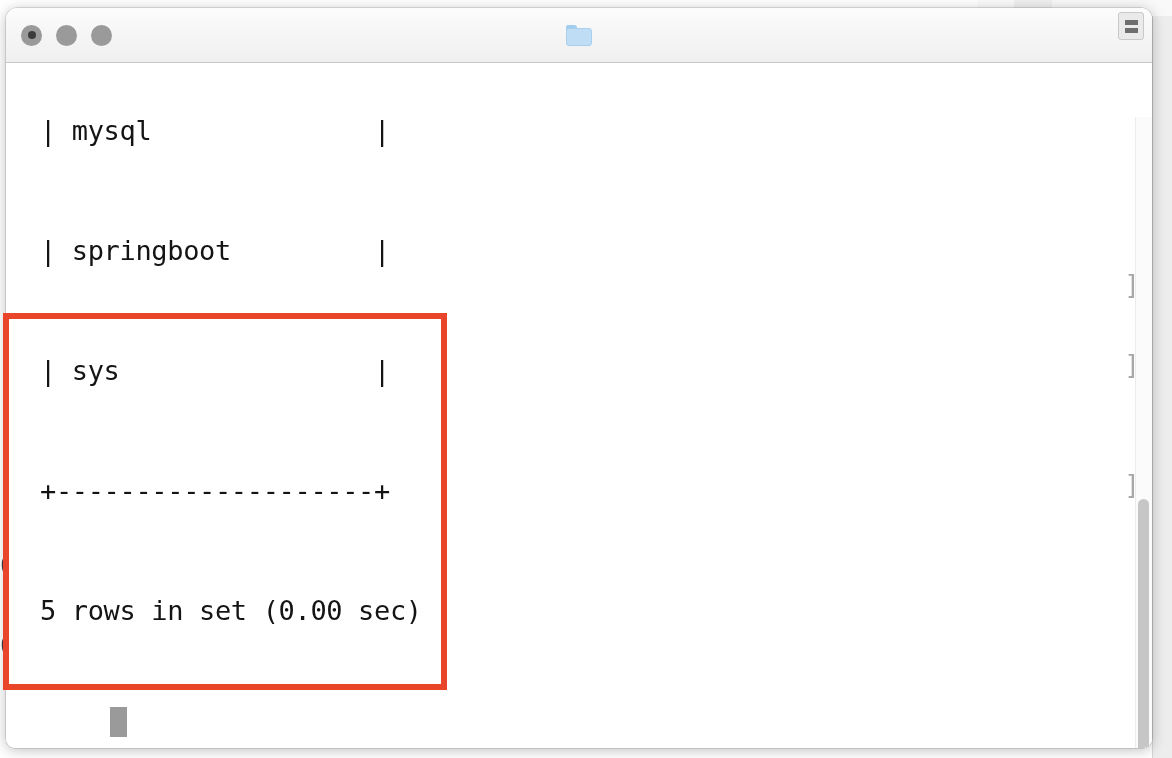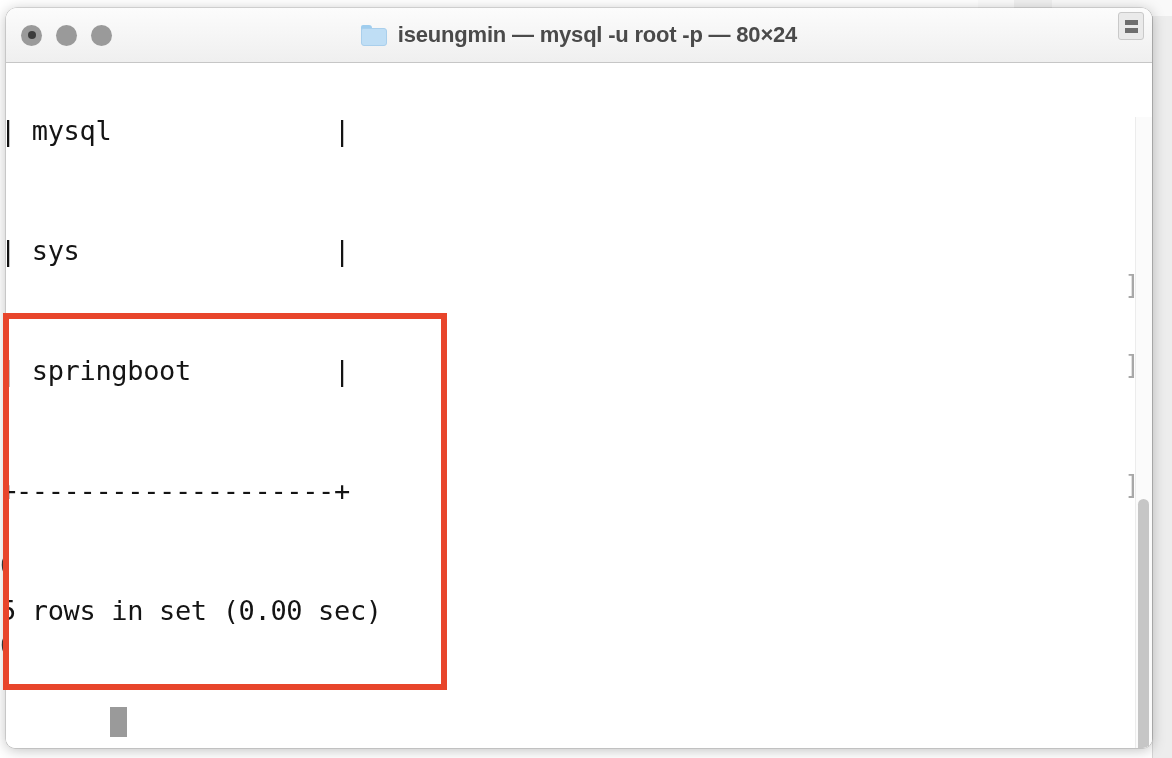--- a/index.html
+++ b/index.html
@@ -171,21 +171,21 @@
     position: absolute;
     left: -6px;
     top: -32px;
     font-family: "DejaVu Sans Mono", monospace;
     font-size: 27px;
     line-height: 40px;
     color: #141414;
     white-space: pre;
     letter-spacing: -0.35px;
   }
-  #terminal-text .line { height: 40px; }
+  #terminal-text .line { height: 40px; padding-left: 40px; }
 
   
   .prompt-mark {
     position: absolute;
     right: 12px;
     font-family: "DejaVu Sans Mono", monospace;
     font-size: 26px;
     line-height: 40px;
     color: #a8a8a8;
   }
@@ -255,35 +255,34 @@
         <span class="tl close"></span>
         <span class="tl"></span>
         <span class="tl"></span>
       </div>
 
       <div id="title-center">
         <span id="folder-icon">
           <span class="tab"></span>
             <span class="body"></span>
         </span>
-        <span id="window-title">iseungmin — mysql -u root -p — 80×24</span>
       </div>
 
       <div id="split-pane-icon">
         <i></i>
           <i></i>
       </div>
     </div>
 
     <div id="terminal-body">
 
       <div id="terminal-text">
         <div class="line">| mysql              |</div>
+        <div class="line">| springboot         |</div>
         <div class="line">| sys                |</div>
-        <div class="line">| springboot         |</div>
         <div class="line">+--------------------+</div>
         <div class="line">5 rows in set (0.00 sec)</div>
         
         
         
         
         
         
         
         

